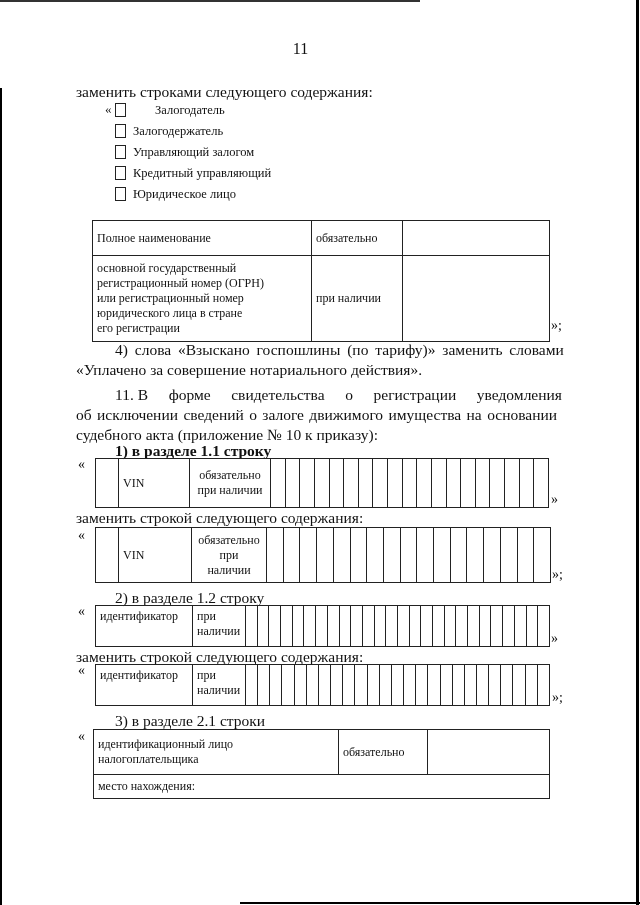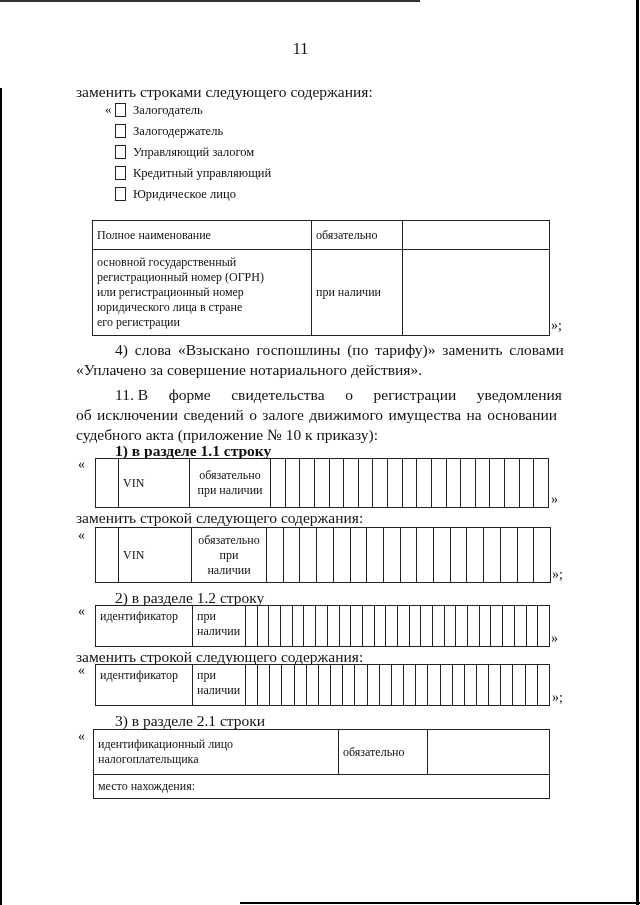--- a/index.html
+++ b/index.html
@@ -37,21 +37,21 @@
 <div class="edge edge-left"></div>
 <div class="edge edge-right"></div>
 <div class="edge edge-bottom"></div>
 
 <div class="abs page-number">11</div>
 
 <div class="abs p intro">заменить строками следующего содержания:</div>
 
 <span class="quote-open" style="top:101px;">«</span>
 <div>
-  <div class="cb-row" style="top:102px;">
+  <div class="cb-row" style="top:102px;gap:22px;">
     <span class="cb"></span>
     <span>Залогодатель</span>
   </div>
   <div class="cb-row" style="top:123px;text-align:center;">
     <span class="cb"></span>
     <span>Залогодержатель</span>
   </div>
   <div class="cb-row" style="top:144px;">
     <span class="cb"></span>
     <span>Управляющий залогом</span>
@@ -61,21 +61,21 @@
     <span>Кредитный управляющий</span>
   </div>
   <div class="cb-row" style="top:186px;">
     <span class="cb"></span>
     <span>Юридическое лицо</span>
   </div>
 </div>
 
 <table class="doc" style="left:92px; top:220px; width:458px;">
   <tbody>
-      <tr style="height:29px;">
+      <tr style="height:35px;">
     <td style="width:210px;">Полное наименование</td>
     <td style="width:82px;">обязательно</td>
     <td></td>
   </tr>
   <tr style="height:86px;">
     <td>
       <div>основной государственный</div>
       <div>регистрационный номер (ОГРН)</div>
       <div>или регистрационный номер</div>
       <div>юридического лица в стране</div>

